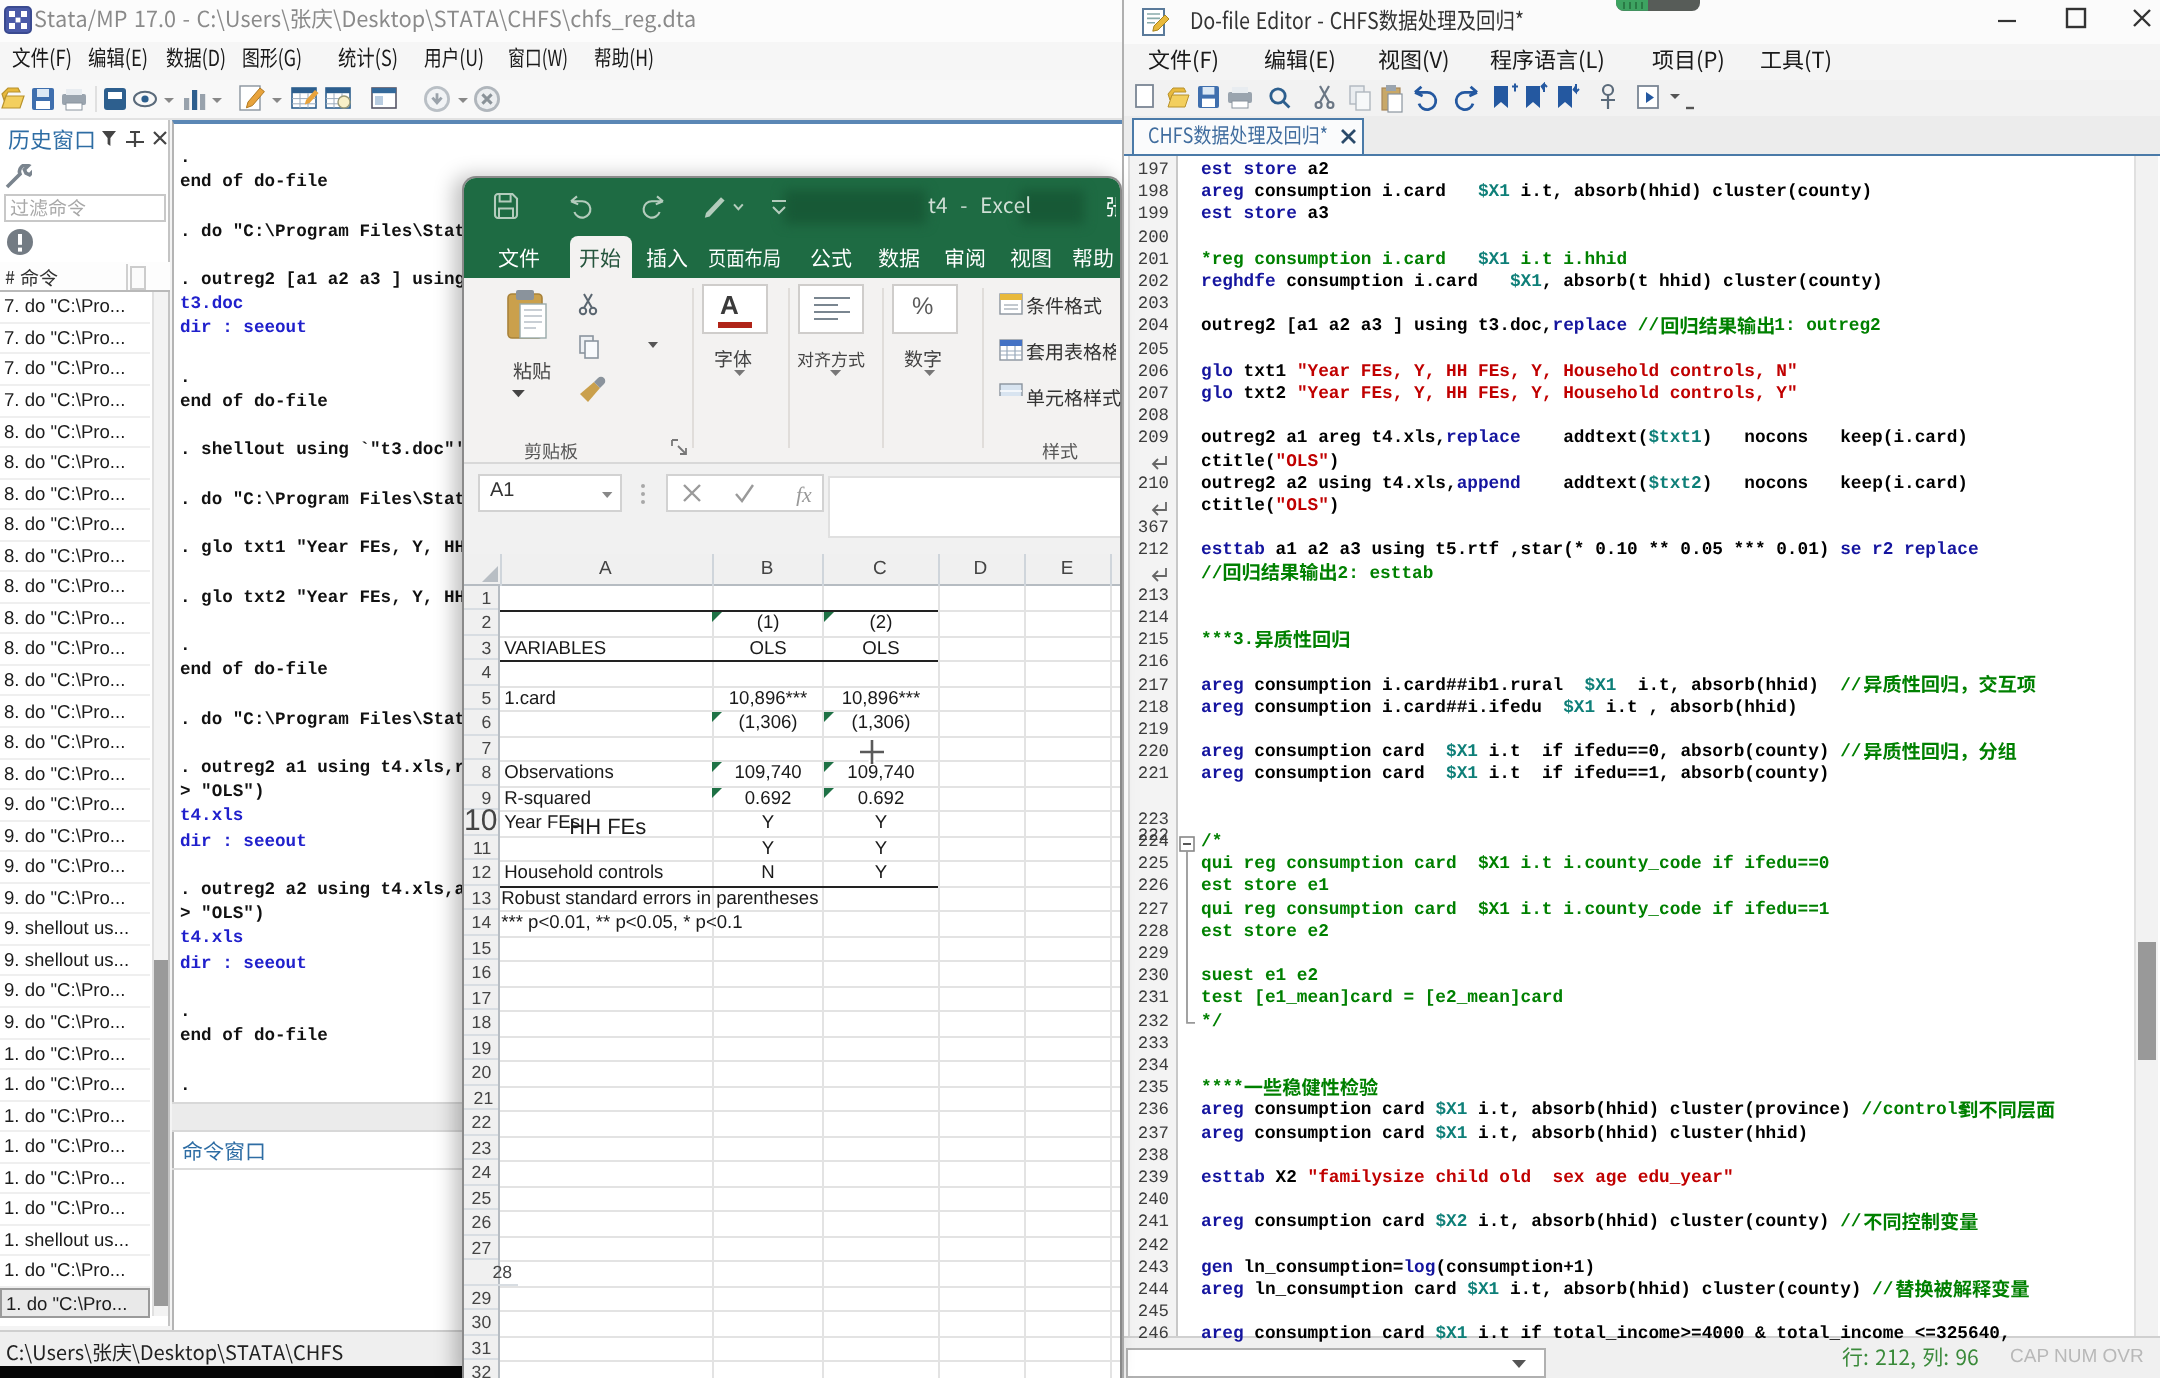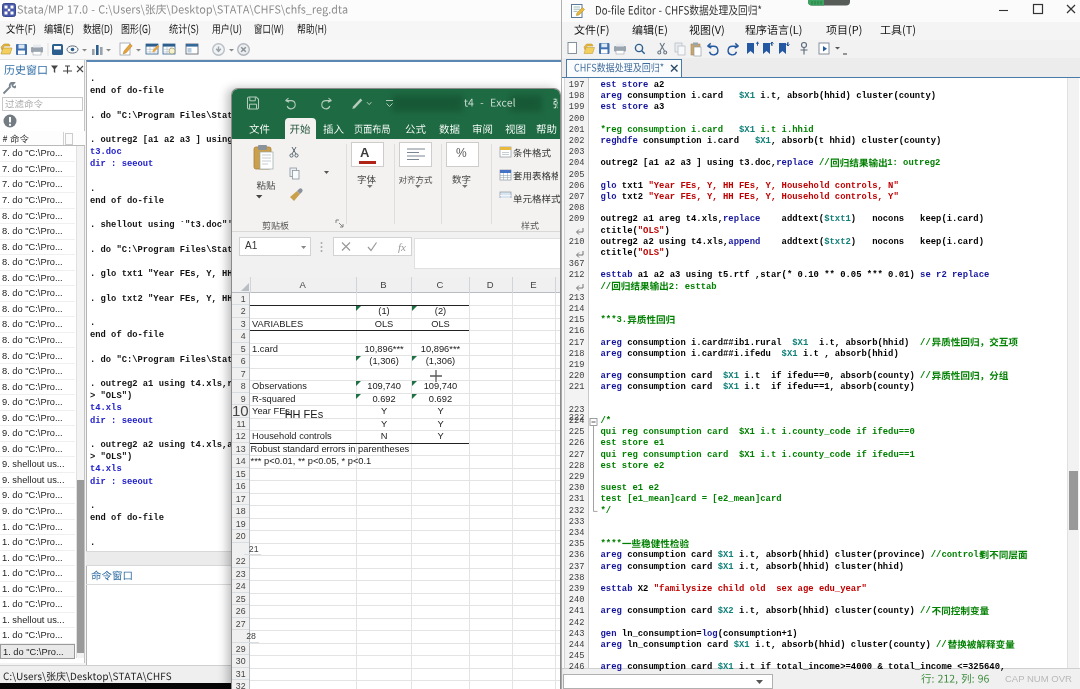--- a/index.html
+++ b/index.html
@@ -513,21 +513,21 @@
     <div class="abs" style="left:0;top:391.1px;width:16.6px;height:12.5px;font-size:8.8px;color:#444;text-align:right;padding-right:3px;line-height:12.5px;border-bottom:1px solid #d8dde2">16</div>
     <div class="abs" style="left:17.6px;top:403.6px;width:312px;height:1px;background:#e3e3e3"></div>
     <div class="abs" style="left:0;top:403.6px;width:16.6px;height:12.5px;font-size:8.8px;color:#444;text-align:right;padding-right:3px;line-height:12.5px;border-bottom:1px solid #d8dde2">17</div>
     <div class="abs" style="left:17.6px;top:416.1px;width:312px;height:1px;background:#e3e3e3"></div>
     <div class="abs" style="left:0;top:416.1px;width:16.6px;height:12.5px;font-size:8.8px;color:#444;text-align:right;padding-right:3px;line-height:12.5px;border-bottom:1px solid #d8dde2">18</div>
     <div class="abs" style="left:17.6px;top:428.6px;width:312px;height:1px;background:#e3e3e3"></div>
     <div class="abs" style="left:0;top:428.6px;width:16.6px;height:12.5px;font-size:8.8px;color:#444;text-align:right;padding-right:3px;line-height:12.5px;border-bottom:1px solid #d8dde2">19</div>
     <div class="abs" style="left:17.6px;top:441.1px;width:312px;height:1px;background:#e3e3e3"></div>
     <div class="abs" style="left:0;top:441.1px;width:16.6px;height:12.5px;font-size:8.8px;color:#444;text-align:right;padding-right:3px;line-height:12.5px;border-bottom:1px solid #d8dde2">20</div>
     <div class="abs" style="left:17.6px;top:453.6px;width:312px;height:1px;background:#e3e3e3"></div>
-    <div class="abs" style="left:12px;top:453.6px;width:16.6px;height:12.5px;font-size:8.8px;color:#444;text-align:right;padding-right:2px;line-height:12.5px;border-bottom:1px solid #d8dde2">21</div>
+    <div class="abs" style="left:0;top:453.6px;width:16.6px;height:12.5px;font-size:8.8px;color:#444;text-align:right;padding-right:2px;line-height:12.5px;border-bottom:1px solid #d8dde2">21</div>
     <div class="abs" style="left:17.6px;top:466.1px;width:312px;height:1px;background:#e3e3e3"></div>
     <div class="abs" style="left:0;top:466.1px;width:16.6px;height:12.5px;font-size:8.8px;color:#444;text-align:right;padding-right:3px;line-height:12.5px;border-bottom:1px solid #d8dde2">22</div>
     <div class="abs" style="left:17.6px;top:478.6px;width:312px;height:1px;background:#e3e3e3"></div>
     <div class="abs" style="left:0;top:478.6px;width:16.6px;height:12.5px;font-size:8.8px;color:#444;text-align:right;padding-right:3px;line-height:12.5px;border-bottom:1px solid #d8dde2">23</div>
     <div class="abs" style="left:17.6px;top:491.1px;width:312px;height:1px;background:#e3e3e3"></div>
     <div class="abs" style="left:0;top:491.1px;width:16.6px;height:12.5px;font-size:8.8px;color:#444;text-align:right;padding-right:3px;line-height:12.5px;border-bottom:1px solid #d8dde2">24</div>
     <div class="abs" style="left:17.6px;top:503.6px;width:312px;height:1px;background:#e3e3e3"></div>
     <div class="abs" style="left:0;top:503.6px;width:16.6px;height:12.5px;font-size:8.8px;color:#444;text-align:right;padding-right:3px;line-height:12.5px;border-bottom:1px solid #d8dde2">25</div>
     <div class="abs" style="left:17.6px;top:516.1px;width:312px;height:1px;background:#e3e3e3"></div>
     <div class="abs" style="left:0;top:516.1px;width:16.6px;height:12.5px;font-size:8.8px;color:#444;text-align:right;padding-right:3px;line-height:12.5px;border-bottom:1px solid #d8dde2">26</div>

